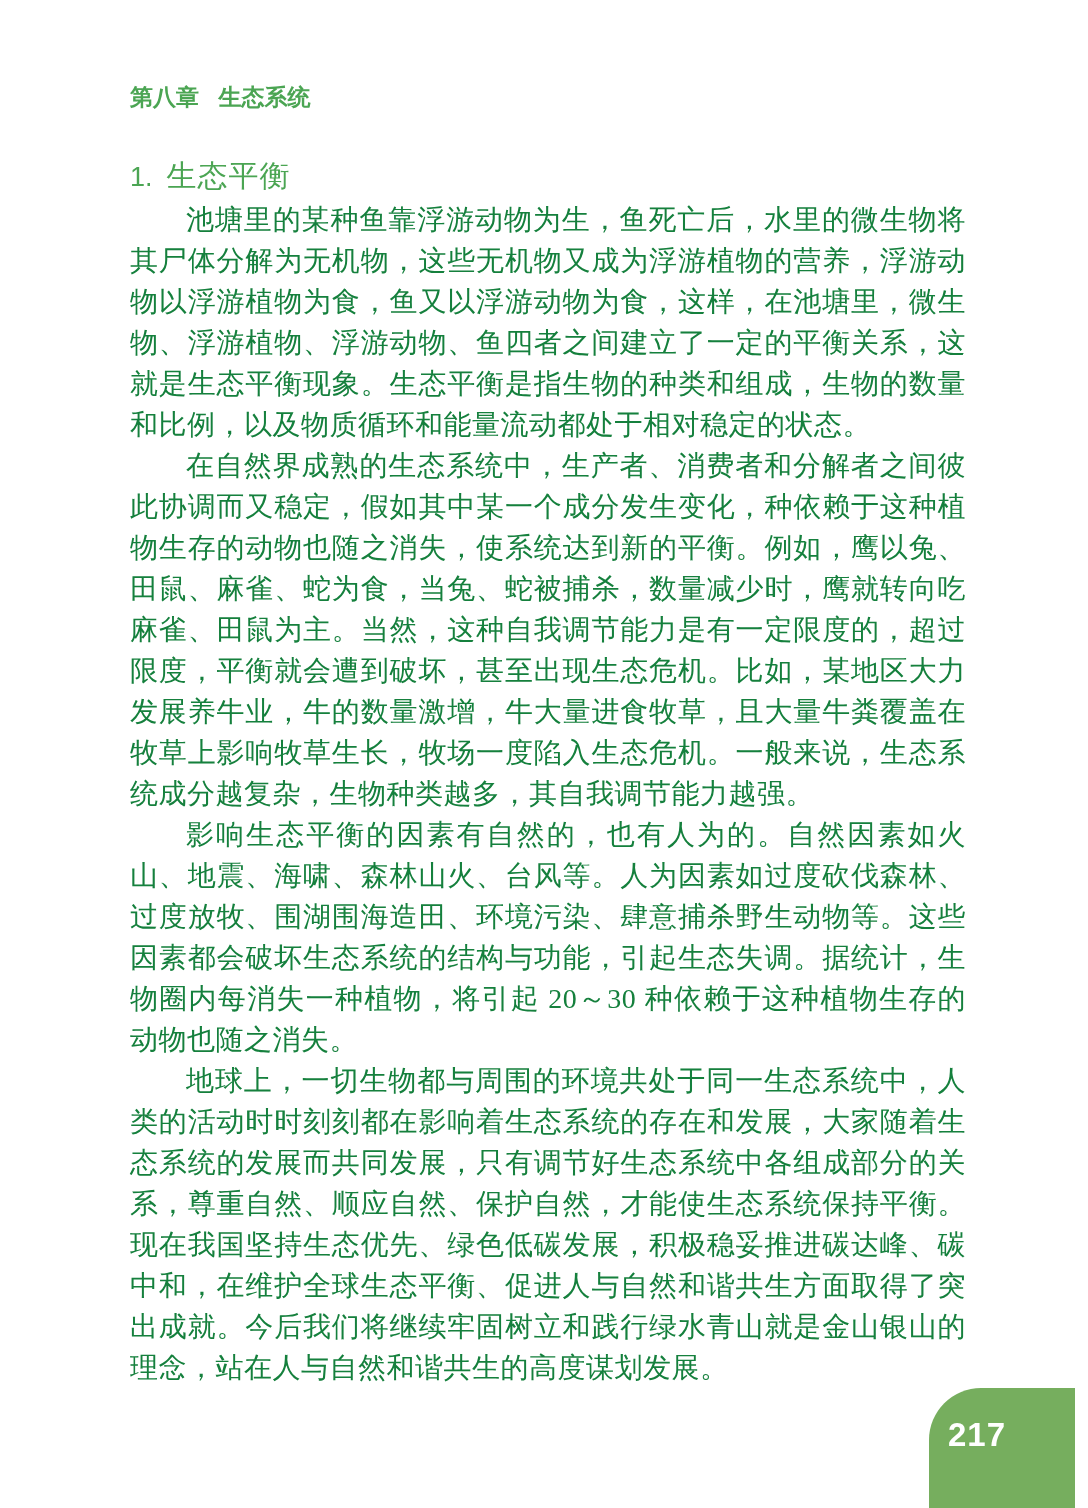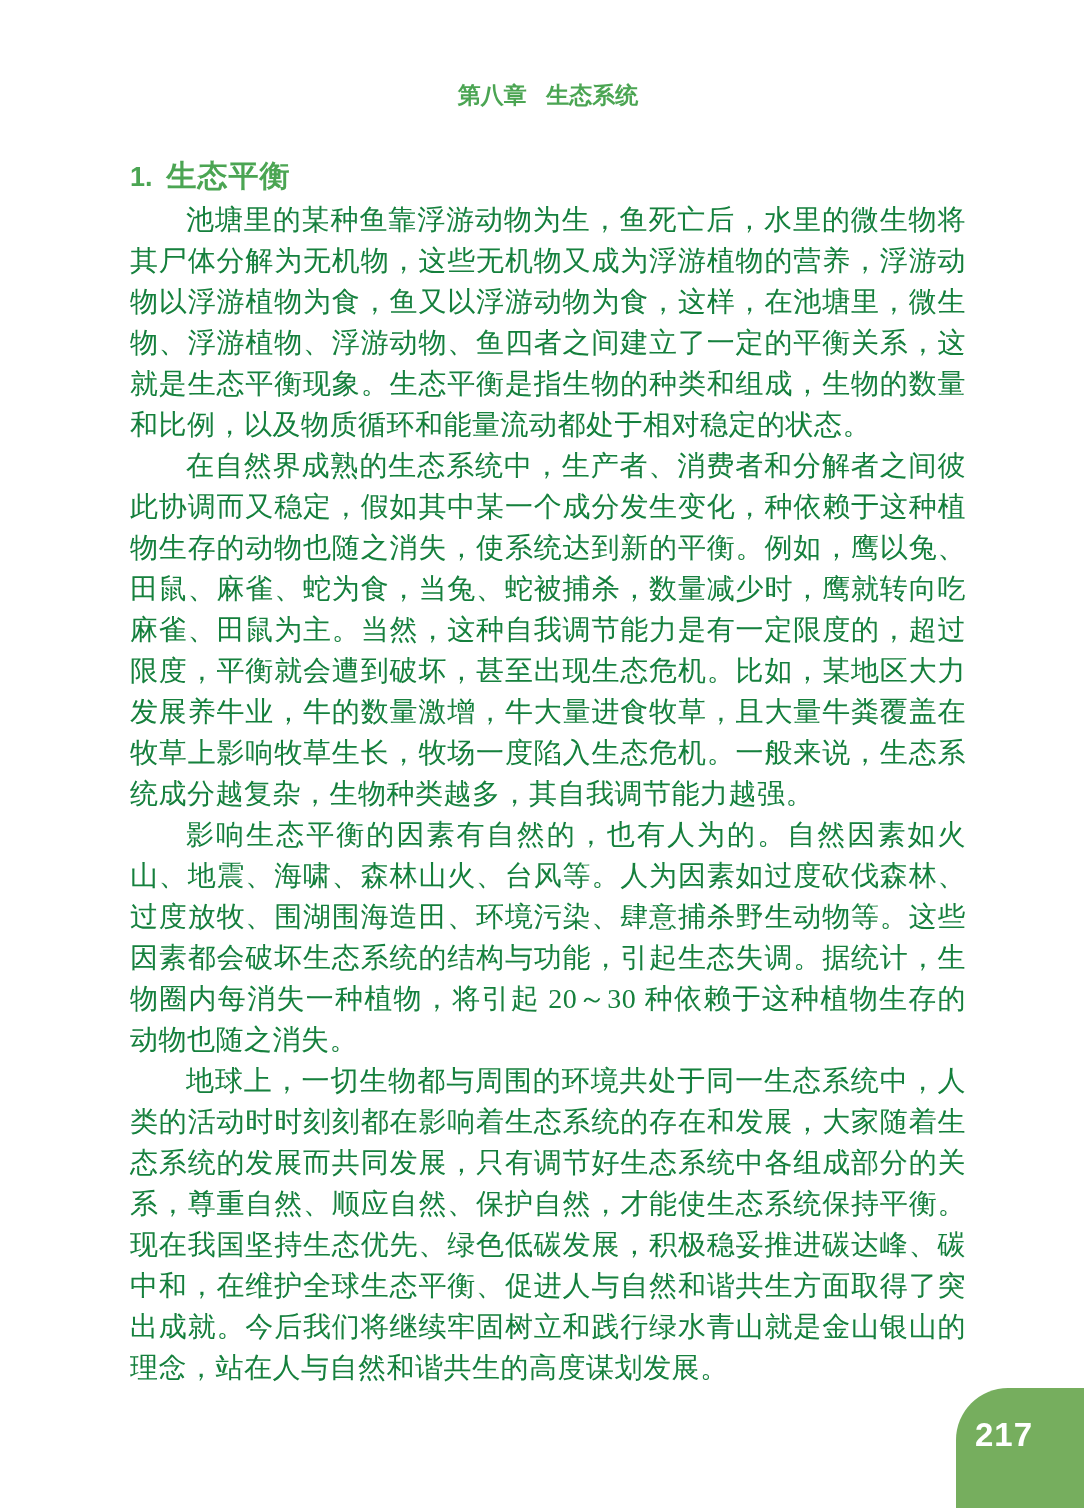--- a/index.html
+++ b/index.html
@@ -9,32 +9,32 @@
     margin:0 auto;
     background:#ffffff;
     overflow:hidden;
     font-family:"Liberation Serif", serif;
   }
   .content {
     padding:0 122px 0 130px;
   }
   .chapter-header {
     padding-top:84px;
-    text-align:center;
-    font-family:Liberation Mono, monospace;
+    text-align:left;
+    font-family:Liberation Sans, sans-serif;
     font-weight:bold;
     font-size:23px;
     line-height:26px;
     color:#4ba553;
   }
   .chapter-header .chapter-title { margin-left:0.85em; }
   h2.sec {
     margin:0;
     font-family:"Liberation Sans", sans-serif;
-    font-weight:bold;
+    font-weight:normal;
     font-size:30px;
     line-height:36px;
     color:#4ba553;
     letter-spacing:1px;
   }
   h2.sec .num { font-size:27px; margin-right:14px; letter-spacing:0; }
   h2.sec1 { margin-top:48px; }
   h2.sec2 { margin-top:28px; }
   p.body {
     margin:0;
@@ -42,24 +42,25 @@
     line-height:41px;
     color:#15803d;
     text-align:justify;
     text-indent:2em;
     letter-spacing:0.5px;
   }
   p.first { margin-top:4px; }
   p.after-heading { }
   .page-badge {
     position:absolute;
-    right:4px; bottom:0;
+    right:13px; bottom:0;
     width:128px; height:120px;
     background:#76ae5e;
     border-top-left-radius:52px;
+    padding-left:18px;
   }
   .page-badge .page-num {
     position:absolute;
     left:19px; top:28px;
     font-family:"Liberation Sans", sans-serif;
     font-weight:bold;
     font-size:33px;
     color:#ffffff;
     letter-spacing:1px;
   }

